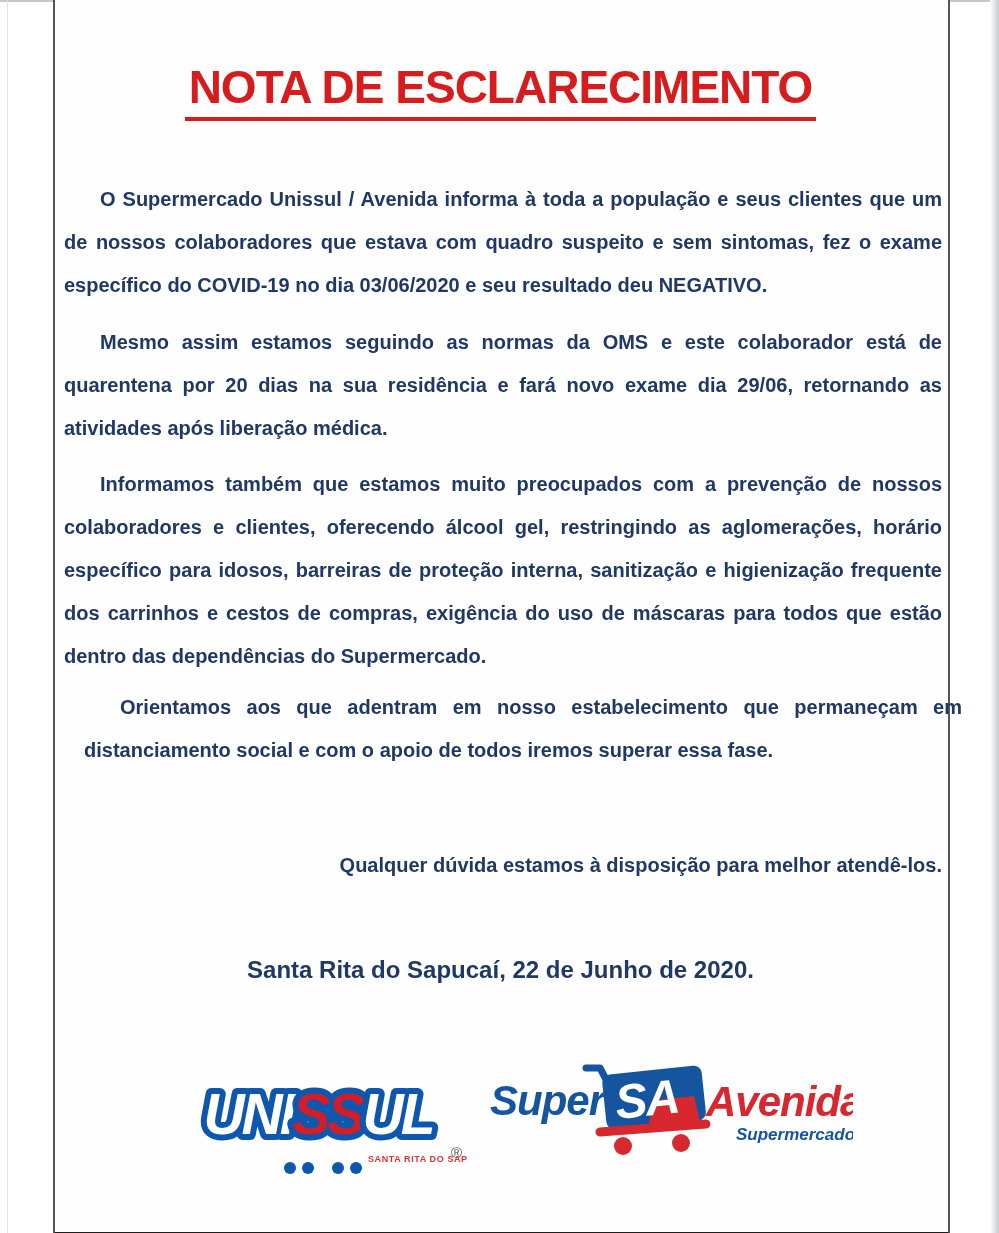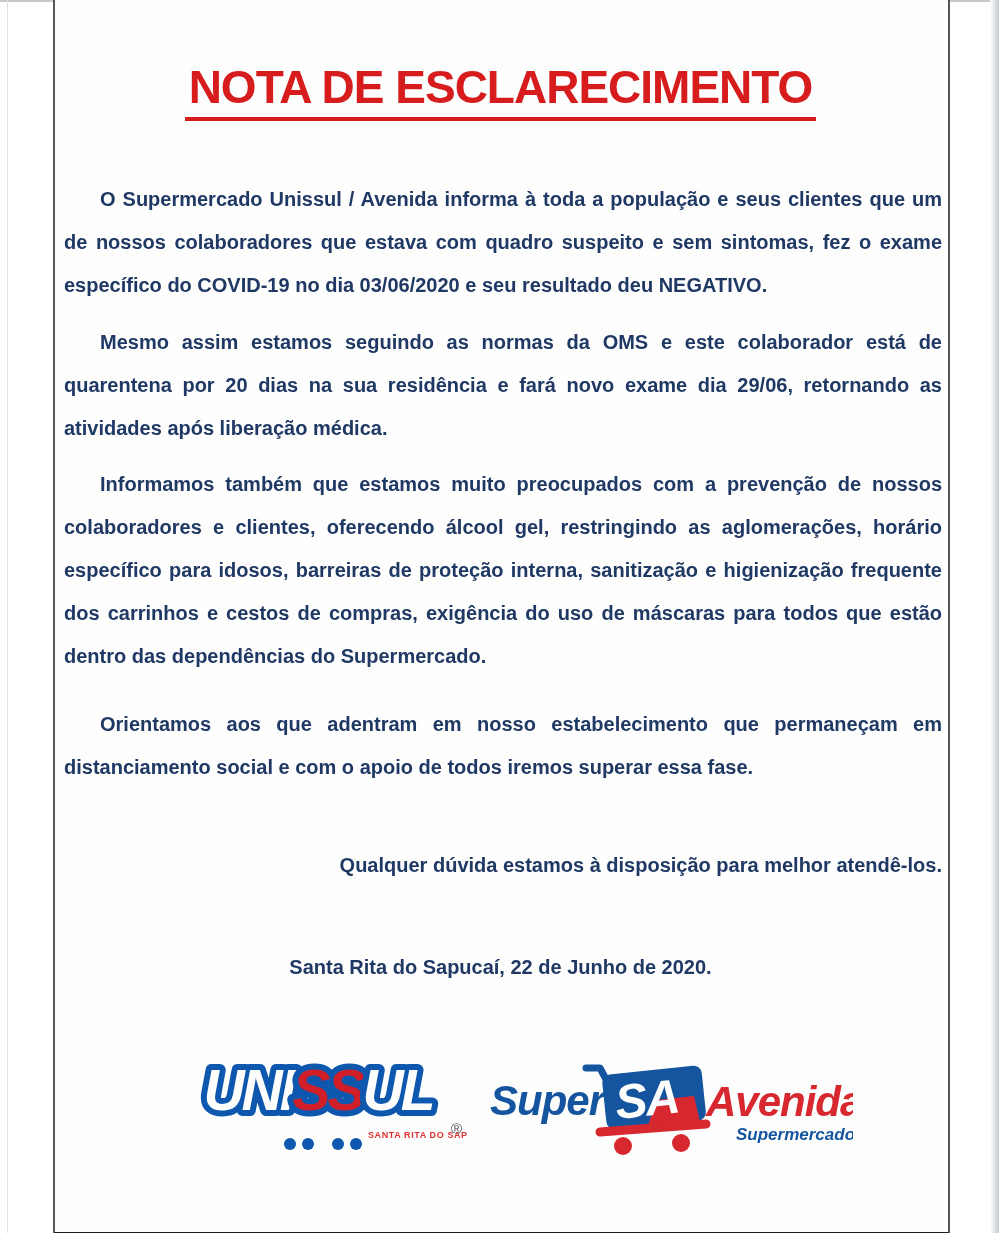--- a/index.html
+++ b/index.html
@@ -24,27 +24,27 @@
     color:#d61c1c;border-bottom:4px solid #d61c1c;padding:0 4px 4px 4px;line-height:1.1;
   }
   .para{
     position:absolute;left:64px;width:878px;
     font-size:20px;font-weight:bold;color:#1f3864;line-height:43px;
     text-align:justify;text-indent:36px;margin:0;
   }
   .para.p0{top:178px;}
   .para.p1{top:321px;}
   .para.p2{top:463px;}
-  .para.p3{top:703px;}
+  .para.p3{top:686px;margin-left:20px;}
   .para.p4{top:844px;text-indent:25px;text-align:right;}
   .dateline{
     position:absolute;left:53px;top:956px;width:895px;margin:0;
-    font-size:20px;font-weight:bold;color:#1f3864;text-align:center;
+    font-size:24px;font-weight:bold;color:#1f3864;text-align:center;
   }
-  .logo-unissul{position:absolute;left:168px;top:1044px;}
+  .logo-unissul{position:absolute;left:168px;top:1068px;}
   .logo-supersa{position:absolute;left:488px;top:1060px;}
 </style>
 </head>
 <body>
 
 <div class="scan-top-edge"></div>
 <div class="scan-left-line"></div>
 <div class="scan-right-band"></div>
 
 <div class="doc-frame"></div>

